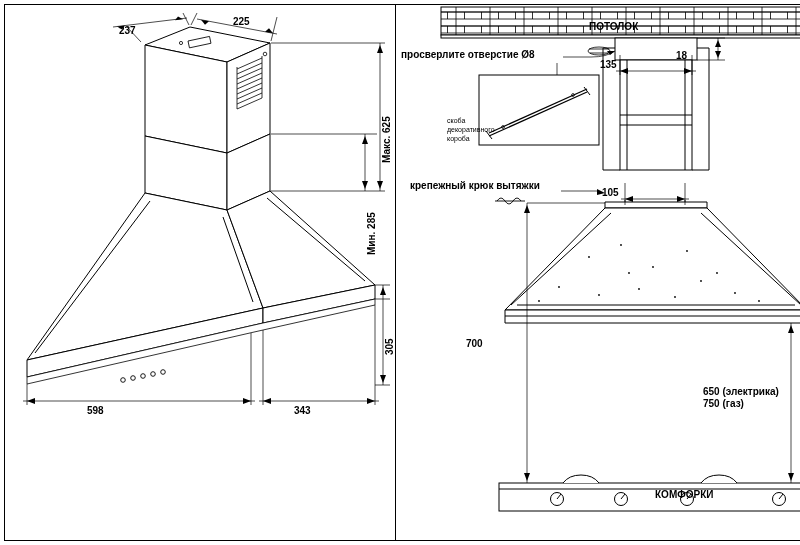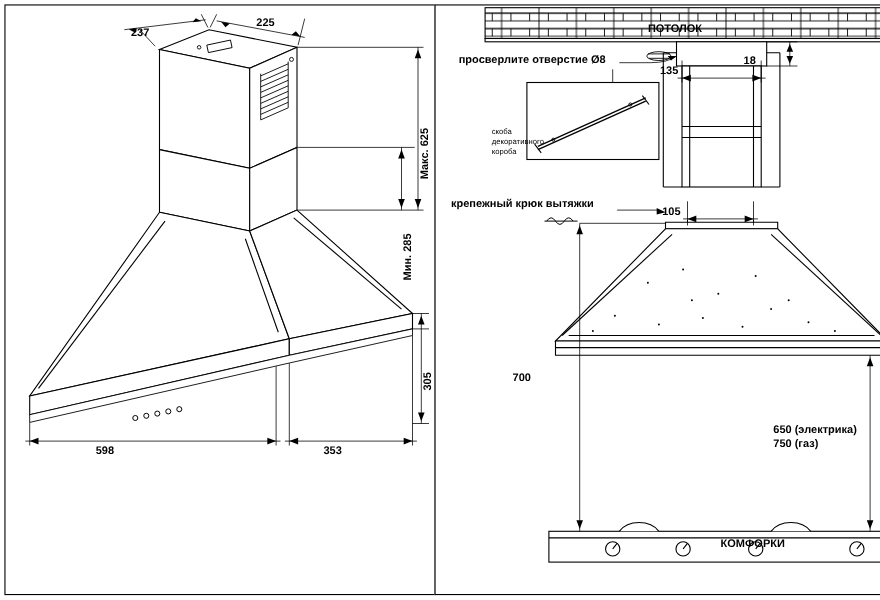--- a/index.html
+++ b/index.html
@@ -163,21 +163,21 @@
         </g>
       </g>
     </svg>
 
     <span class="lbl bold" style="left:114px; top:20px;">237</span>
     <span class="lbl bold" style="left:228px; top:11px;text-align:center;">225</span>
     <span class="lbl bold vert" style="left:376px; top:158px;">Макс. 625</span>
     <span class="lbl bold vert" style="left:361px; top:250px;">Мин. 285</span>
     <span class="lbl bold vert" style="left:379px; top:350px;">305</span>
     <span class="lbl bold" style="left:82px; top:400px;">598</span>
-    <span class="lbl bold" style="left:289px; top:400px;">353</span>
+    <span class="lbl bold" style="left:289px; top:400px;">343</span>
   </div>
 
   <div class="panel" id="panel-right">
     <svg width="396" height="535" viewBox="0 0 396 535">
       <defs>
         <pattern id="brick" x="0" y="0" width="34" height="14" patternUnits="userSpaceOnUse">
           <rect x="0" y="0" width="34" height="14" fill="#fff"></rect>
           <path d="M0 0 H34 M0 14 H34 M17 0 V14 M0 7 H34 M0 7 V7" stroke="#000" stroke-width="0.8" fill="none"></path>
           <path d="M0 7 H34" stroke="#000" stroke-width="0.8"></path>
           <path d="M8.5 7 V14 M25.5 7 V14" stroke="#000" stroke-width="0.8"></path>
@@ -318,21 +318,21 @@
             <circle cx="248" cy="494" r="6.5"></circle>
             <line x1="248" y1="494" x2="252" y2="489"></line>
             <circle cx="340" cy="494" r="6.5"></circle>
             <line x1="340" y1="494" x2="344" y2="489"></line>
           </g>
         </g>
       </g>
     </svg>
 
     <span class="lbl bold" style="left:193px; top:16px;">ПОТОЛОК</span>
-    <span class="lbl bold" style="left:5px; top:44px;margin-left:16px;">просверлите отверстие Ø8</span>
+    <span class="lbl bold" style="left:5px; top:44px;">просверлите отверстие Ø8</span>
     <span class="lbl tiny" style="left:51px; top:112px;">скоба</span>
     <span class="lbl tiny" style="left:51px; top:121px;">декоративного</span>
     <span class="lbl tiny" style="left:51px; top:130px;">короба</span>
     <span class="lbl bold" style="left:14px; top:175px;">крепежный крюк вытяжки</span>
     <span class="lbl bold" style="left:259px; top:484px;">КОМФОРКИ</span>
 
     <span class="lbl bold" style="left:268px; top:45px;margin-left:12px;">18</span>
     <span class="lbl bold" style="left:204px; top:54px;text-align:right;">135</span>
     <span class="lbl bold" style="left:206px; top:182px;">105</span>
     <span class="lbl bold" style="left:70px; top:333px;">700</span>

